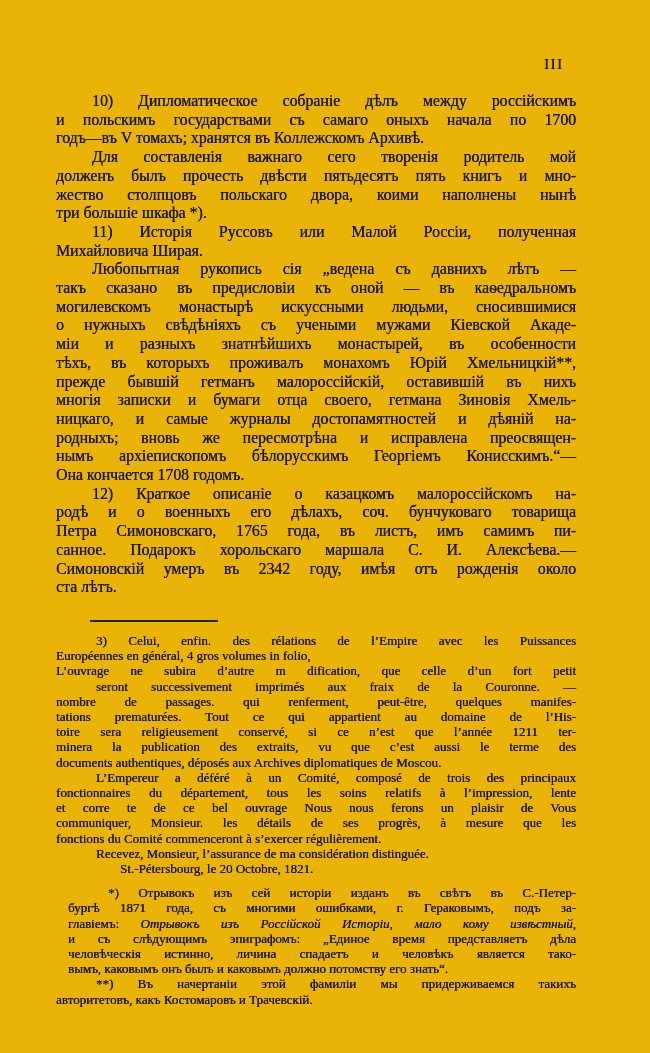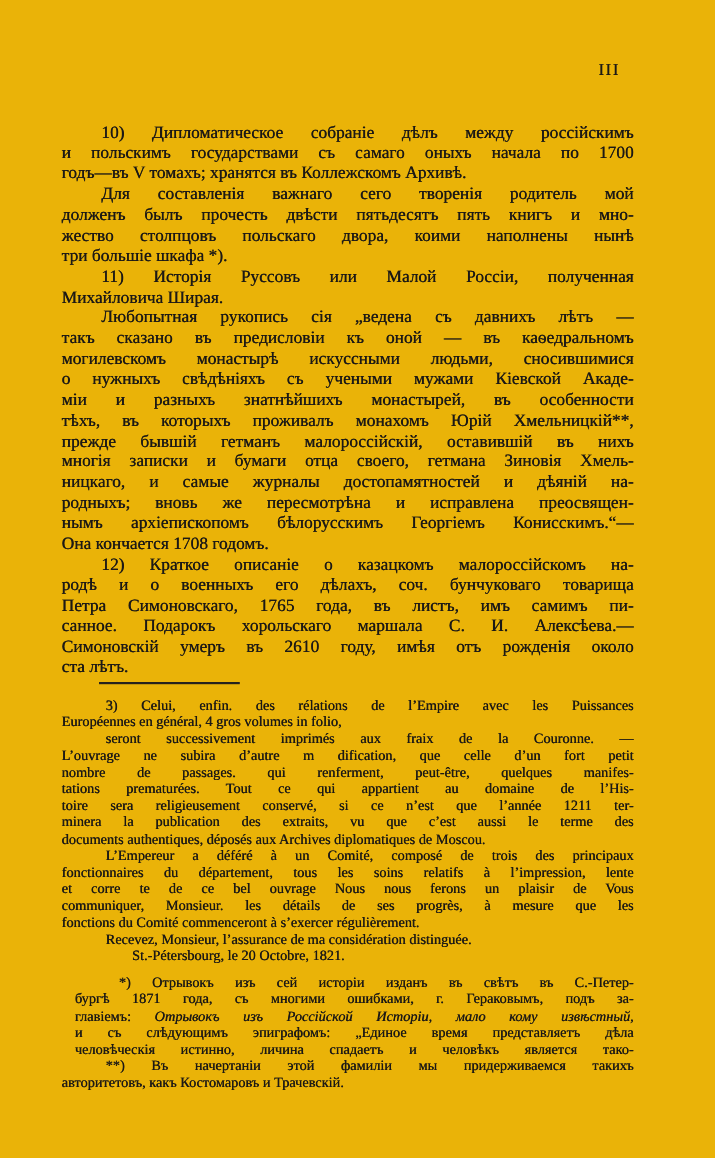--- a/index.html
+++ b/index.html
@@ -25,21 +25,20 @@
     letter-spacing: 1.5px;
   }
 
   .main-text {
     position: absolute;
     top: 92px;
     left: 56px;
     width: 520px;
     font-size: 15.8px;
     line-height: 18.7px;
-    margin-top: 20px;
   }
 
   .footnotes {
     position: absolute;
     top: 633px;
     left: 56px;
     width: 520px;
     font-size: 13px;
     line-height: 15.2px;
   }
@@ -98,35 +97,35 @@
         <div class="line"><span>ницкаго, и самые журналы достопамятностей и дѣяній на-</span></div>
         <div class="line"><span>родныхъ; вновь же пересмотрѣна и исправлена преосвящен-</span></div>
         <div class="line"><span>нымъ архіепископомъ бѣлорусскимъ Георгіемъ Конисскимъ.“—</span></div>
         <div class="line last"><span>Она кончается 1708 годомъ.</span></div>
       </div>
       <div class="para">
         <div class="line first"><span>12) Краткое описаніе о казацкомъ малороссійскомъ на-</span></div>
         <div class="line"><span>родѣ и о военныхъ его дѣлахъ, соч. бунчуковаго товарища</span></div>
         <div class="line"><span>Петра Симоновскаго, 1765 года, въ листъ, имъ самимъ пи-</span></div>
         <div class="line"><span>санное. Подарокъ хорольскаго маршала С. И. Алексѣева.—</span></div>
-        <div class="line"><span>Симоновскій умеръ въ 2610 году, имѣя отъ рожденія около</span></div>
+        <div class="line"><span>Симоновскій умеръ въ 2342 году, имѣя отъ рожденія около</span></div>
         <div class="line last"><span>ста лѣтъ.</span></div>
       </div>
     </div>
 
   <div class="fn-sep"></div>
 
   <div class="footnotes" id="footnotes">
       <div class="para">
         <div class="line first"><span>3) Celui, enfin. des rélations de l’Empire avec les Puissances</span></div>
         <div class="line last"><span>Européennes en général, 4 gros volumes in folio,</span></div>
       </div>
       <div class="para">
+        <div class="line"><span>L’ouvrage ne subira d’autre m dification, que celle d’un fort petit</span></div>
         <div class="line first"><span>seront successivement imprimés aux fraix de la Couronne. —</span></div>
-        <div class="line"><span>L’ouvrage ne subira d’autre m dification, que celle d’un fort petit</span></div>
         <div class="line"><span>nombre de passages. qui renferment, peut-être, quelques manifes-</span></div>
         <div class="line"><span>tations prematurées. Tout ce qui appartient au domaine de l’His-</span></div>
         <div class="line"><span>toire sera religieusement conservé, si ce n’est que l’année 1211 ter-</span></div>
         <div class="line"><span>minera la publication des extraits, vu que c’est aussi le terme des</span></div>
         <div class="line last"><span>documents authentiques, déposés aux Archives diplomatiques de Moscou.</span></div>
       </div>
       <div class="para">
         <div class="line first"><span>L’Empereur a déféré à un Comité, composé de trois des principaux</span></div>
         <div class="line"><span>fonctionnaires du département, tous les soins relatifs à l’impression, lente</span></div>
         <div class="line"><span>et corre te de ce bel ouvrage Nous nous ferons un plaisir de Vous</span></div>
@@ -138,19 +137,20 @@
       </div>
       <div class="para deep">
         <div class="line first last"><span>St.-Pétersbourg, le 20 Octobre, 1821.</span></div>
       </div>
       <div class="para gap">
         <div class="line first"><span>*) Отрывокъ изъ сей исторіи изданъ въ свѣтъ въ С.-Петер-</span></div>
         <div class="line"><span>бургѣ 1871 года, съ многими ошибками, г. Гераковымъ, подъ за-</span></div>
         <div class="line"><span>главіемъ: </span><span class="italic">Отрывокъ изъ Россійской Исторіи, мало кому извѣстный,</span></div>
         <div class="line"><span>и съ слѣдующимъ эпиграфомъ: „Единое время представляетъ дѣла</span></div>
         <div class="line"><span>человѣческія истинно, личина спадаетъ и человѣкъ является тако-</span></div>
+        <div class="line last"><span>вымъ, каковымъ онъ былъ и каковымъ должно потомству его знать“.</span></div>
       </div>
       <div class="para">
         <div class="line first"><span>**) Въ начертаніи этой фамиліи мы придерживаемся такихъ</span></div>
         <div class="line last"><span>авторитетовъ, какъ Костомаровъ и Трачевскій.</span></div>
       </div>
     </div>
 </div>
 
 </body></html>

